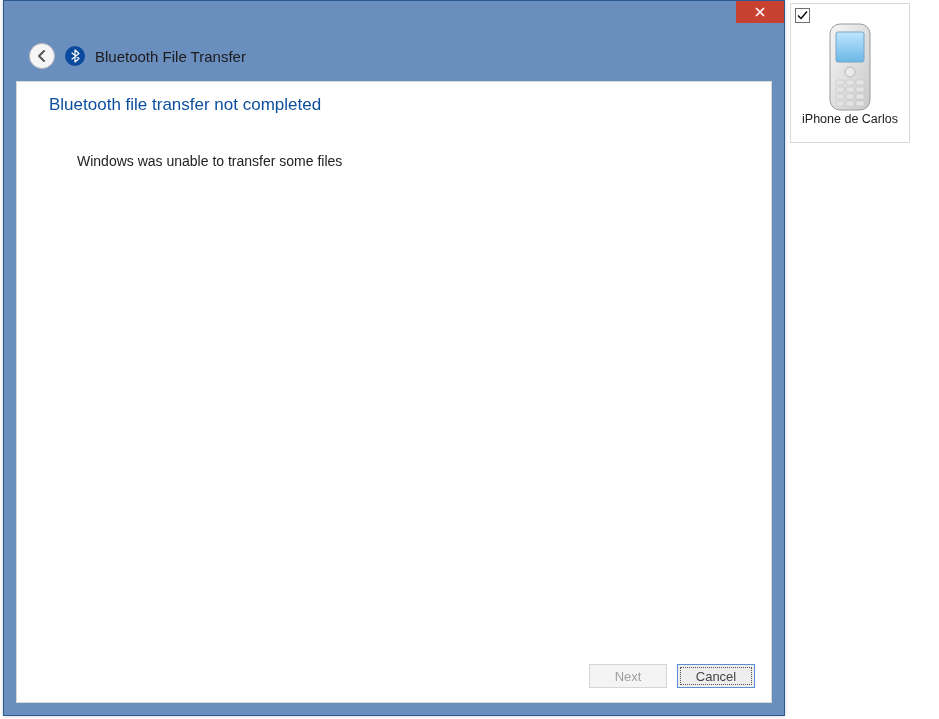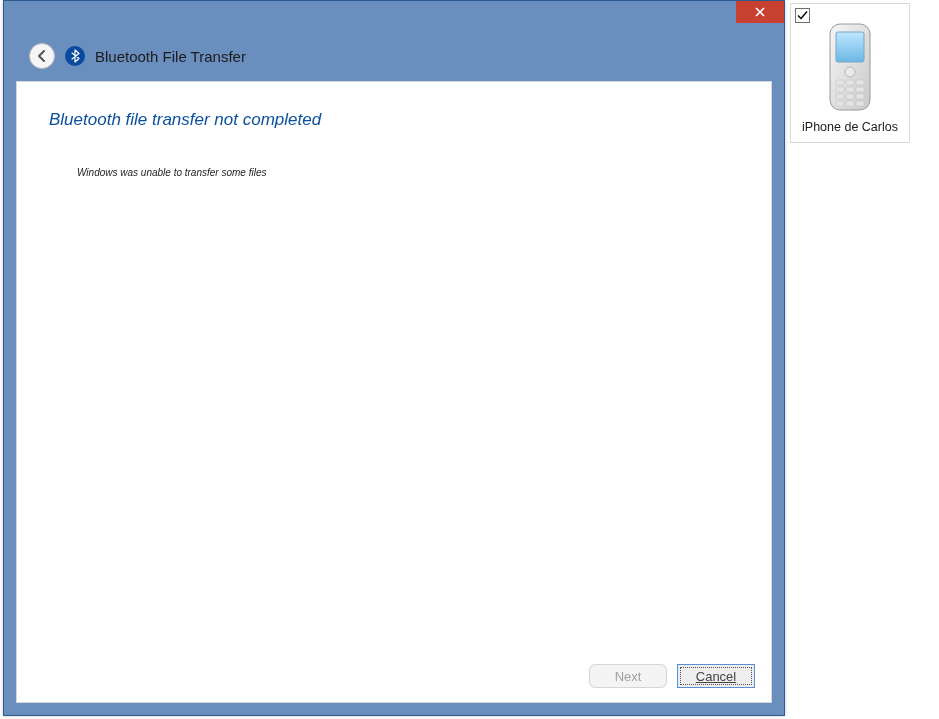--- a/index.html
+++ b/index.html
@@ -84,33 +84,32 @@
 
   .content-panel {
     flex: 1;
     margin: 0 12px 12px 12px;
     background: #fff;
     border: 1px solid #d7d7d7;
     display: flex;
     flex-direction: column;
   }
   .content-inner {
-    padding: 28px 40px 10px 32px;
+    padding: 13px 40px 10px 32px;
     flex: 1;
     color: #222;
-    font-style: italic;
   }
   .subject {
     font-size: 17px;
     color: #0b4f9e;
     margin: 0 0 36px 0;
     font-weight: 400;
   }
   .body-text {
-    font-size: 10px;
+    font-size: 14px;
     line-height: 1.45;
     color: #222;
     margin: 0 0 22px 0;
     padding-left: 28px;
     max-width: 600px;
   }
 
   .button-row {
     display: flex;
     justify-content: flex-end;
@@ -127,25 +126,23 @@
     display: flex;
     align-items: center;
     justify-content: center;
     font-family: inherit;
   }
   .btn[disabled] {
     color: #a0a0a0;
     border-color: #d5d5d5;
     background: #f4f4f4;
     cursor: default;
-    border-radius: 6px;
   }
   .btn:not([disabled]) {
     cursor: pointer;
-    text-decoration: underline;
   }
   .btn.focus {
     border: 1px solid #5a8fd6;
     outline: 1px dotted #555;
     outline-offset: -4px;
   }
 
   
   .device-item {
     position: absolute;
@@ -174,21 +171,21 @@
     justify-content: center;
   }
   .device-check svg { width: 11px; height: 11px; }
   .phone-img {
     margin-top: 18px;
     width: 52px;
     height: 90px;
     display: block;
   }
   .device-label {
-    margin-top: 8px;
+    margin-top: 0;
   }
 
 </style>
 </head>
 <body>
 
 <div class="dialog">
   <div class="titlebar">
     <div class="close-btn">
       <svg viewBox="0 0 10 10">

